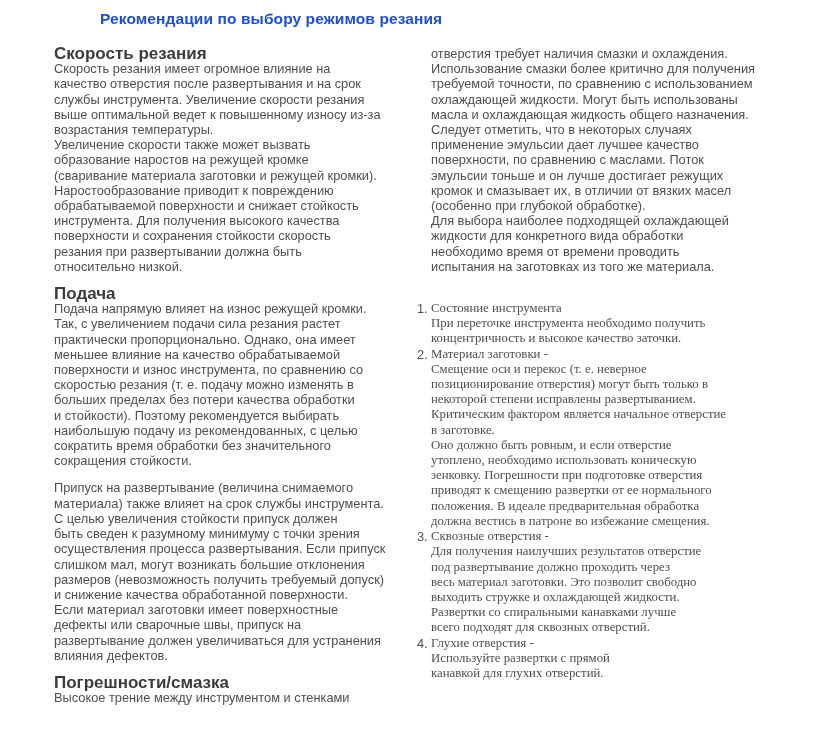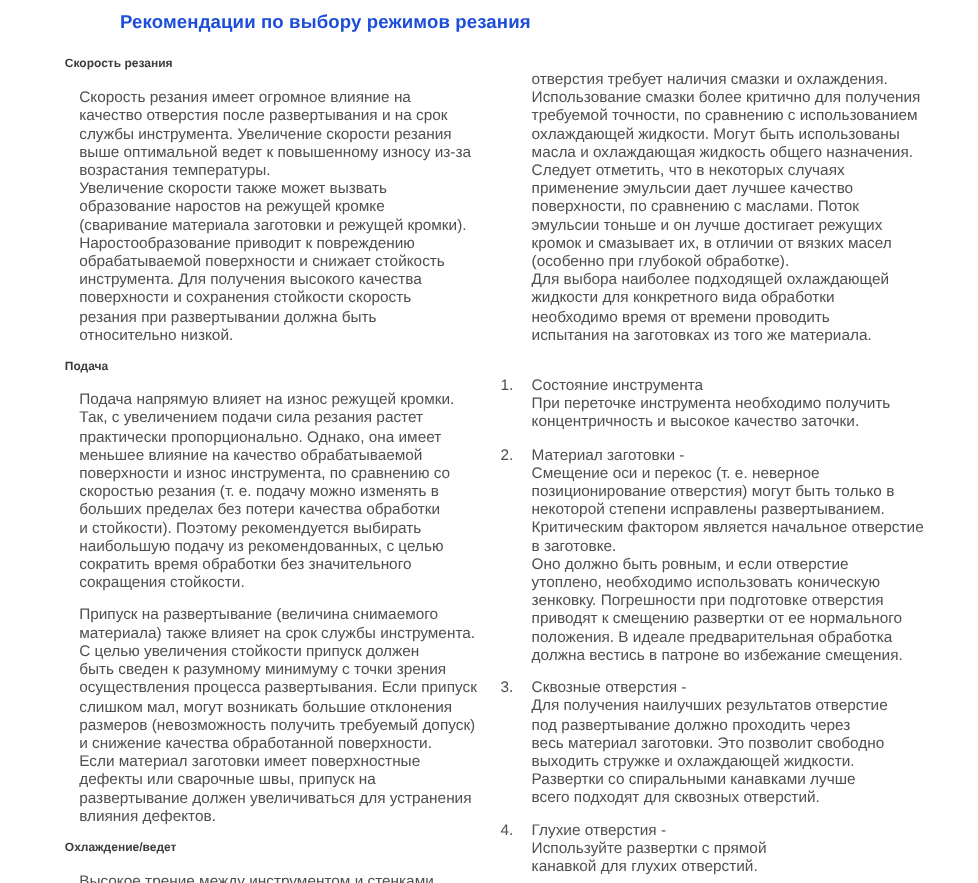--- a/index.html
+++ b/index.html
@@ -21,46 +21,46 @@
     font-weight: 700;
     color: #1d4ed8;
     letter-spacing: 0.1px;
     white-space: nowrap;
   }
   .col { position: absolute; top: 46px; }
   .col-left  { left: 54px;  width: 374px; }
   .col-right { left: 431px; width: 380px; }
   .sec-h {
     margin: 0;
-    font-size: 10px;
+    font-size: 17px;
     line-height: 15.2px;
     font-weight: 700;
     color: #3b3b3b;
     white-space: nowrap;
   }
   .body {
-    margin: 12px;
+    margin: 0;
     font-size: 12.8px;
     line-height: 15.2px;
     color: #4f4f4f;
     white-space: pre-line;
   }
   .col-left section + section { margin-top: 12px; }
   .conditions { margin-top: 27px; }
   .items { list-style: none; margin: 0; padding: 0; }
   .item { position: relative; }
   .num {
     position: absolute;
     left: -14px;
     top: 0;
     font-size: 12.8px;
     line-height: 15.2px;
     color: #4f4f4f;
   }
-  .itext { display: block; }
+  .itext { display: block; font-family: Liberation Serif, serif; }
 </style>
 </head>
 <body>
 
 <div class="page">
 
   <h1 class="doc-title">Рекомендации по выбору режимов резания</h1>
 
   <div class="col col-left">
 
@@ -106,21 +106,21 @@
 слишком мал, могут возникать большие отклонения
 размеров (невозможность получить требуемый допуск)
 и снижение качества обработанной поверхности.
 Если материал заготовки имеет поверхностные
 дефекты или сварочные швы, припуск на
 развертывание должен увеличиваться для устранения
 влияния дефектов.</p>
     </section>
 
     <section>
-      <h2 class="sec-h">Охлаждение/ведет</h2>
+      <h2 class="sec-h">Погрешности/смазка</h2>
       <p class="body">Высокое трение между инструментом и стенками</p>
     </section>
 
   </div>
 
   <div class="col col-right">
 
     <p class="body">отверстия требует наличия смазки и охлаждения.
 Использование смазки более критично для получения
 требуемой точности, по сравнению с использованием

